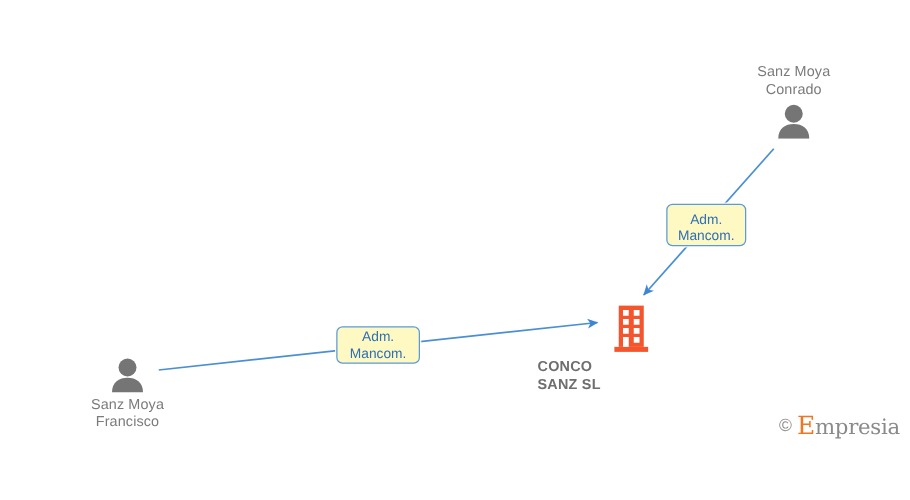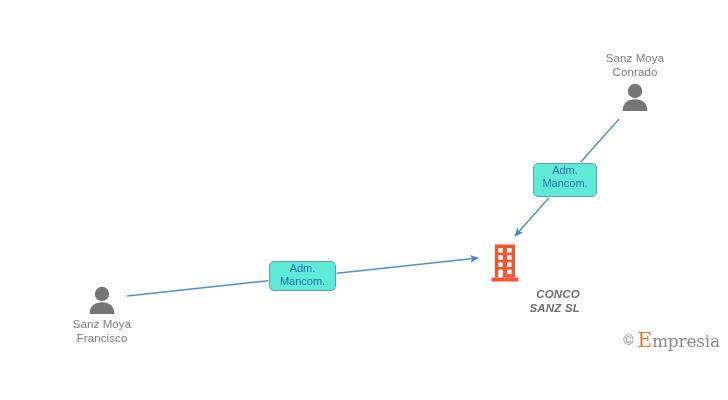--- a/index.html
+++ b/index.html
@@ -45,22 +45,21 @@
     line-height: 14px;
     color: #7b7b7b;
     white-space: pre-line;
     letter-spacing: 0.1px;
   }
 
   
   .company-node {
     position: absolute;
     width: 150px;
-    text-align: right;
-    font-style: italic;
+    text-align: left;
   }
   .company-icon {
     display: block;
     margin: 0 auto;
     width: 32px;
     height: 40px;
   }
   .company-label {
     margin-top: 4px;
     font-size: 11.5px;
@@ -68,29 +67,29 @@
     font-weight: bold;
     color: #6e6e6e;
     white-space: pre-line;
     letter-spacing: 0.2px;
   }
 
   
   .edge-label {
     position: absolute;
     box-sizing: border-box;
-    background: #5eead4;
+    background: #fef9c3;
     border: 1px solid #5b9bd5;
     border-radius: 5px;
     color: #2f6fb5;
     font-size: 11px;
     line-height: 13px;
     text-align: center;
     display: flex;
-    align-items: flex-start;
+    align-items: flex-end;
     justify-content: center;
     white-space: pre-line;
     box-shadow: 0 0 0 1px rgba(255,255,255,0.9);
     z-index: 5;
   }
 
   
   .watermark {
     position: absolute;
     right: 8px;

